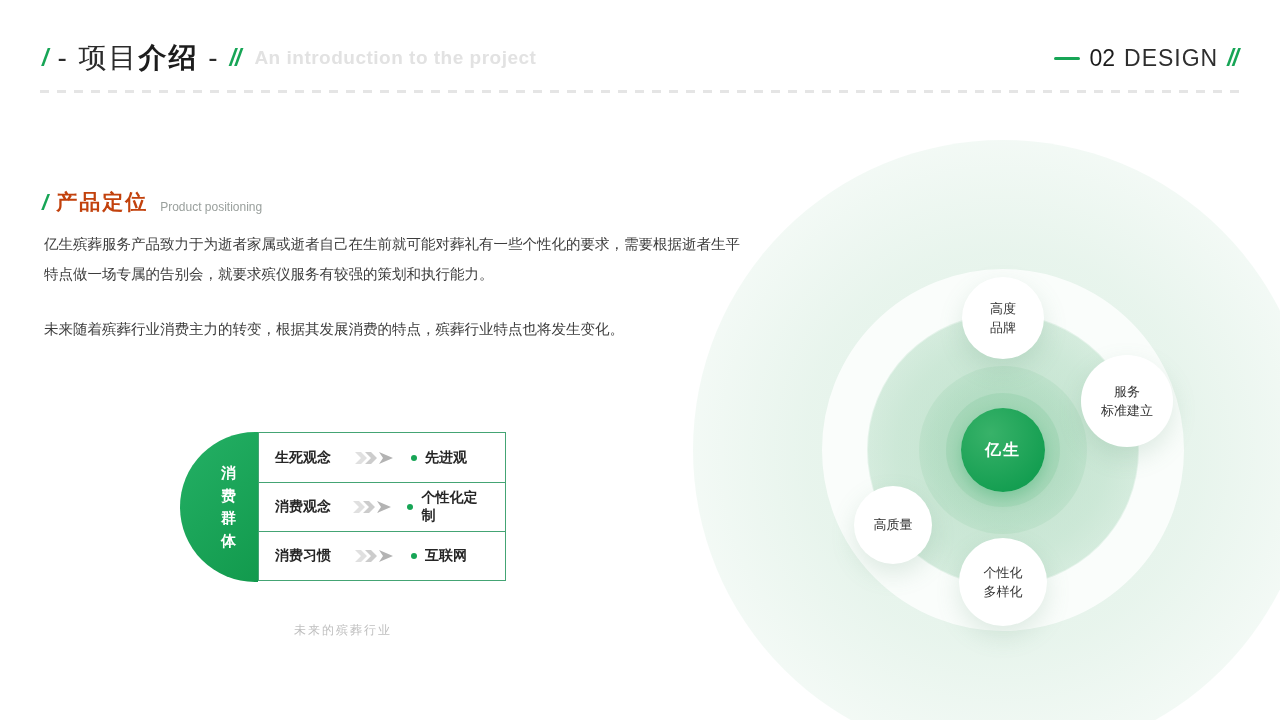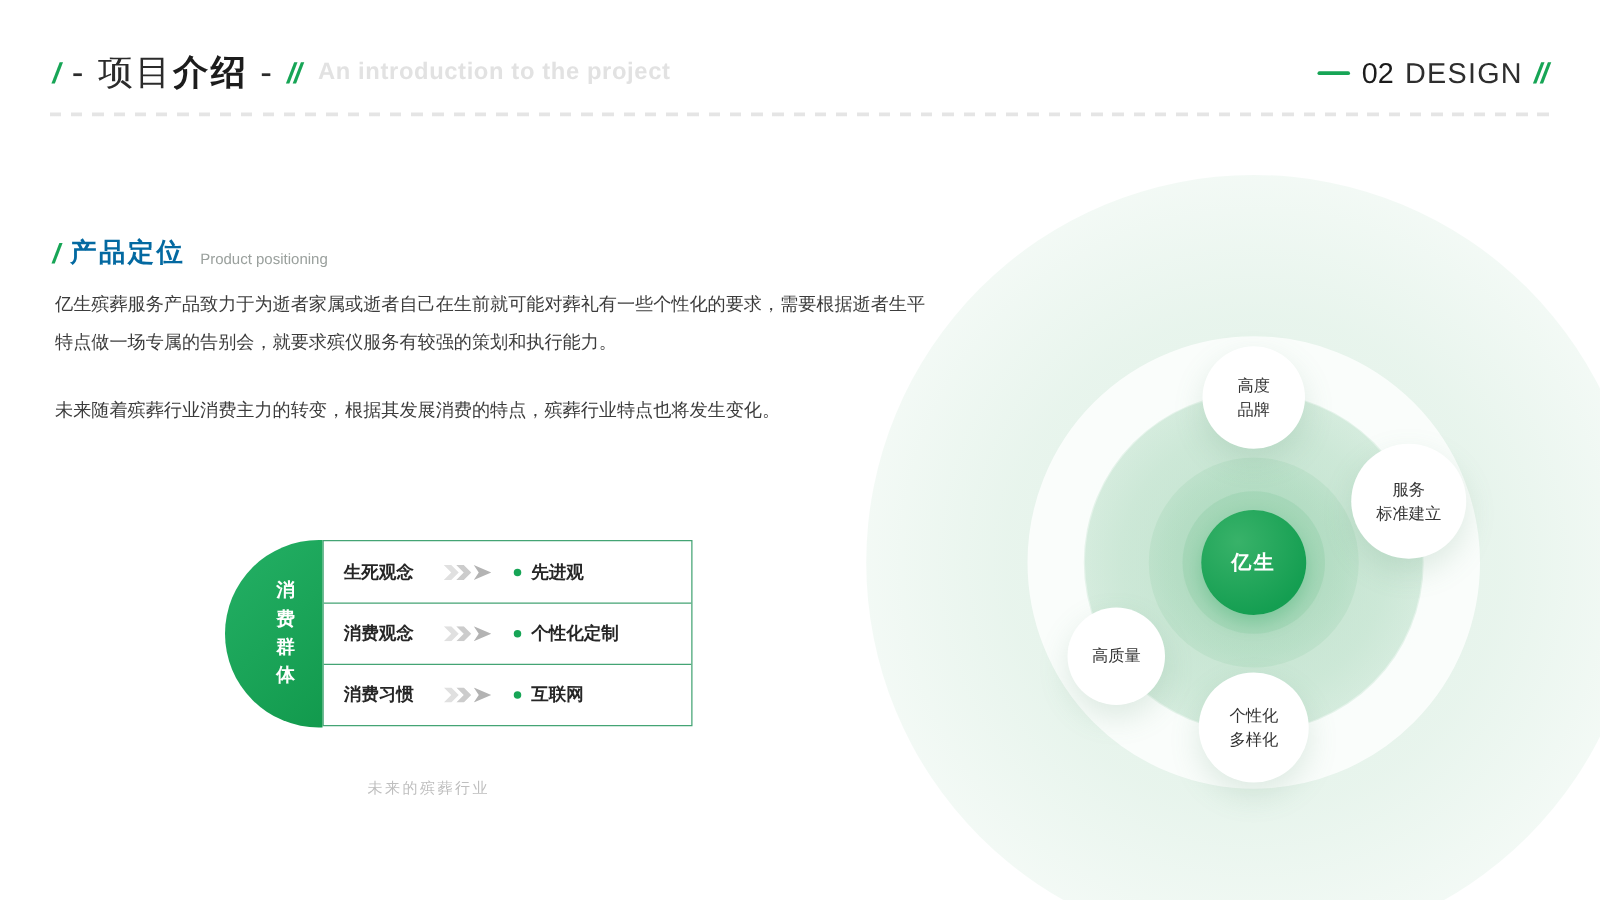--- a/index.html
+++ b/index.html
@@ -18,36 +18,36 @@
   .header-right{margin-left:auto;display:flex;align-items:center;gap:9px;}
   .dash-icon{width:26px;height:3px;background:var(--accent);border-radius:2px;}
   .page-number{font-size:23px;font-weight:400;color:#1c1c1c;}
   .page-label{font-size:23px;font-weight:400;color:#2e2e2e;letter-spacing:1px;}
   .dashed-rule{position:absolute;left:40px;right:40px;top:90px;height:3px;
     background:repeating-linear-gradient(90deg,#e5e5e5 0 9px,transparent 9px 17px);}
 
   
   .section-header{position:absolute;left:42px;top:188px;display:flex;align-items:flex-end;gap:8px;}
   .section-slash{color:var(--accent);font-weight:bold;font-style:italic;font-size:22px;}
-  .section-title{font-size:21px;font-weight:800;color:#0369a1;letter-spacing:2px;text-align:center;}
+  .section-title{font-size:21px;font-weight:800;color:#c2410c;letter-spacing:2px;text-align:center;}
   .section-subtitle{font-size:12px;color:#9aa09d;margin:0 0 2px 4px;}
 
   
   .body-text{position:absolute;left:44px;top:230px;width:706px;font-size:14.5px;color:#3c3c3c;line-height:2.05;}
   .body-text p{margin:0;}
   .body-text p + p{margin-top:26px;}
 
   
   .consumer{position:absolute;left:180px;top:432px;width:326px;}
   .consumer-body{position:relative;height:150px;}
   .semi{position:absolute;left:0;top:0;width:78px;height:150px;box-sizing:border-box;
     background:linear-gradient(135deg,#24b065,#129a4d);border-radius:78px 0 0 78px;
     display:flex;align-items:center;justify-content:center;padding-left:20px;}
   .semi-label{color:#fff;font-weight:bold;font-size:15px;line-height:1.5;white-space:pre-line;text-align:center;letter-spacing:1px;}
-  .rows{margin-left:78px;width:296px;box-sizing:border-box;border:1px solid #44a474;background:#fff;}
+  .rows{margin-left:78px;width:248px;box-sizing:border-box;border:1px solid #44a474;background:#fff;}
   .row{height:49px;display:flex;align-items:center;padding:0 16px;box-sizing:border-box;}
   .row + .row{border-top:1px solid #44a474;}
   .row-left{width:80px;font-weight:bold;font-size:14px;color:#262626;}
   .row-arrow{width:44px;display:flex;align-items:center;}
   .row-right{display:flex;align-items:center;gap:8px;margin-left:12px;font-size:14px;color:#262626;font-weight:600;}
   .dot{width:6px;height:6px;border-radius:50%;background:var(--accent);flex:0 0 auto;}
   .caption{margin-top:40px;text-align:center;color:#bfbfbf;font-size:12px;letter-spacing:2px;}
 
   
   .orbit{position:absolute;left:683px;top:130px;width:640px;height:640px;}

